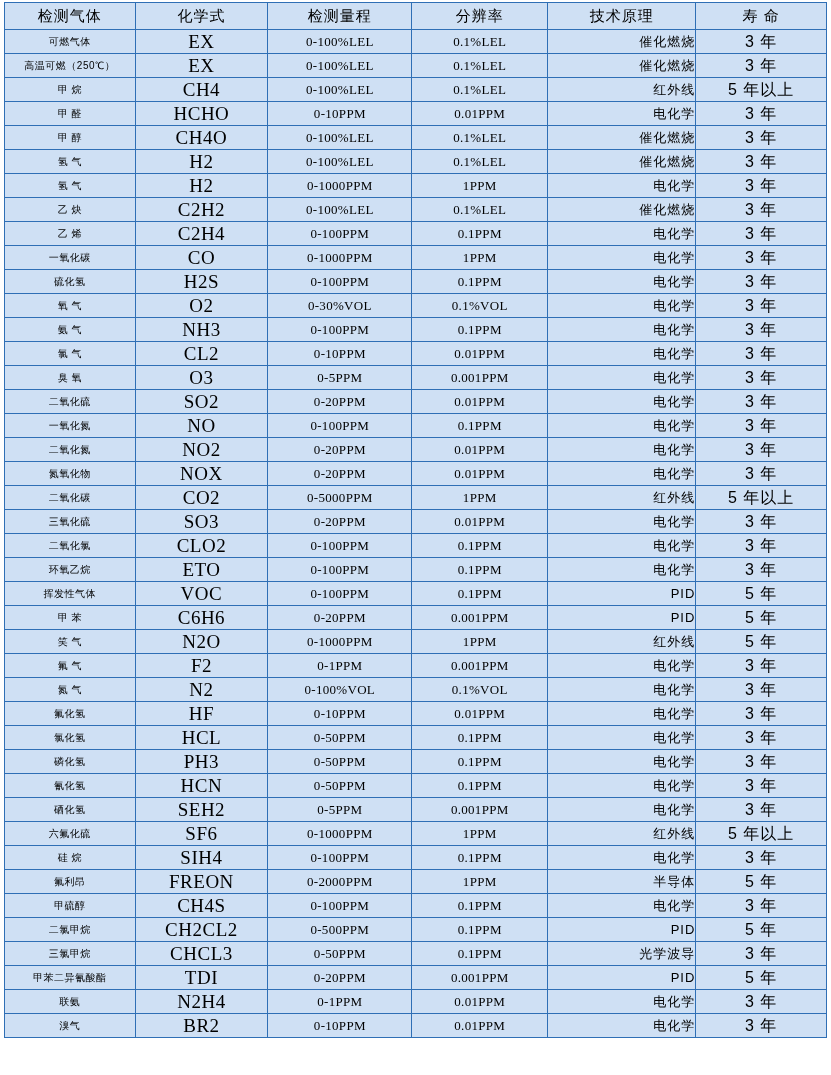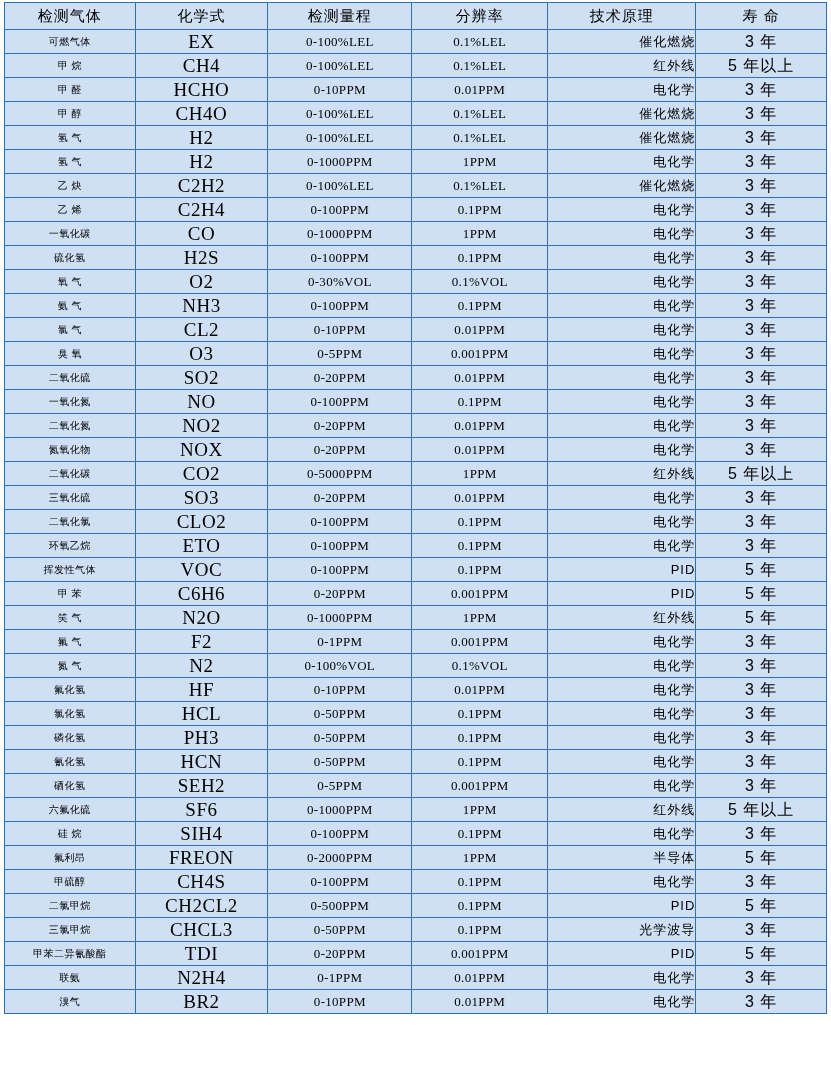--- a/index.html
+++ b/index.html
@@ -103,20 +103,28 @@
     <tbody id="table-body">
         <tr>
           <td class="name">可燃气体</td>
           <td class="formula">EX</td>
           <td class="range">0-100%LEL</td>
           <td class="resolution">0.1%LEL</td>
           <td class="principle">催化燃烧</td>
           <td class="life">3 年</td>
         </tr>
         <tr>
+          <td class="name">高温可燃（250℃）</td>
+          <td class="formula">EX</td>
+          <td class="range">0-100%LEL</td>
+          <td class="resolution">0.1%LEL</td>
+          <td class="principle">催化燃烧</td>
+          <td class="life">3 年</td>
+        </tr>
+        <tr>
           <td class="name">甲 烷</td>
           <td class="formula">CH4</td>
           <td class="range">0-100%LEL</td>
           <td class="resolution">0.1%LEL</td>
           <td class="principle">红外线</td>
           <td class="life">5 年以上</td>
         </tr>
         <tr>
           <td class="name">甲 醛</td>
           <td class="formula">HCHO</td>

